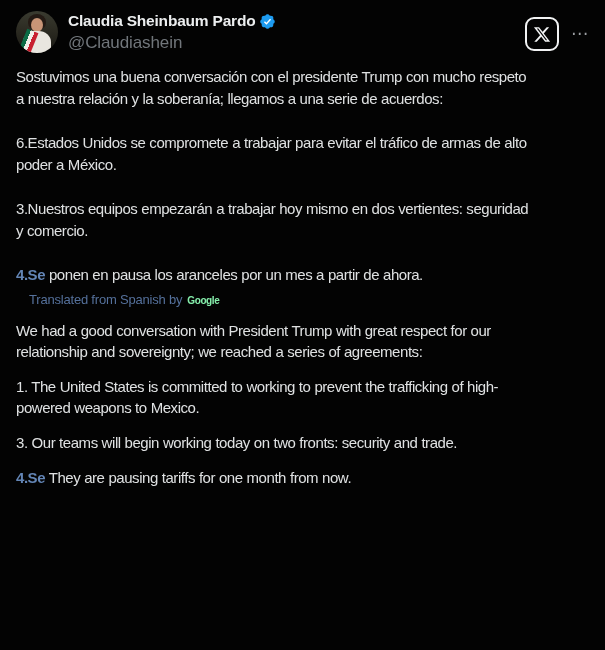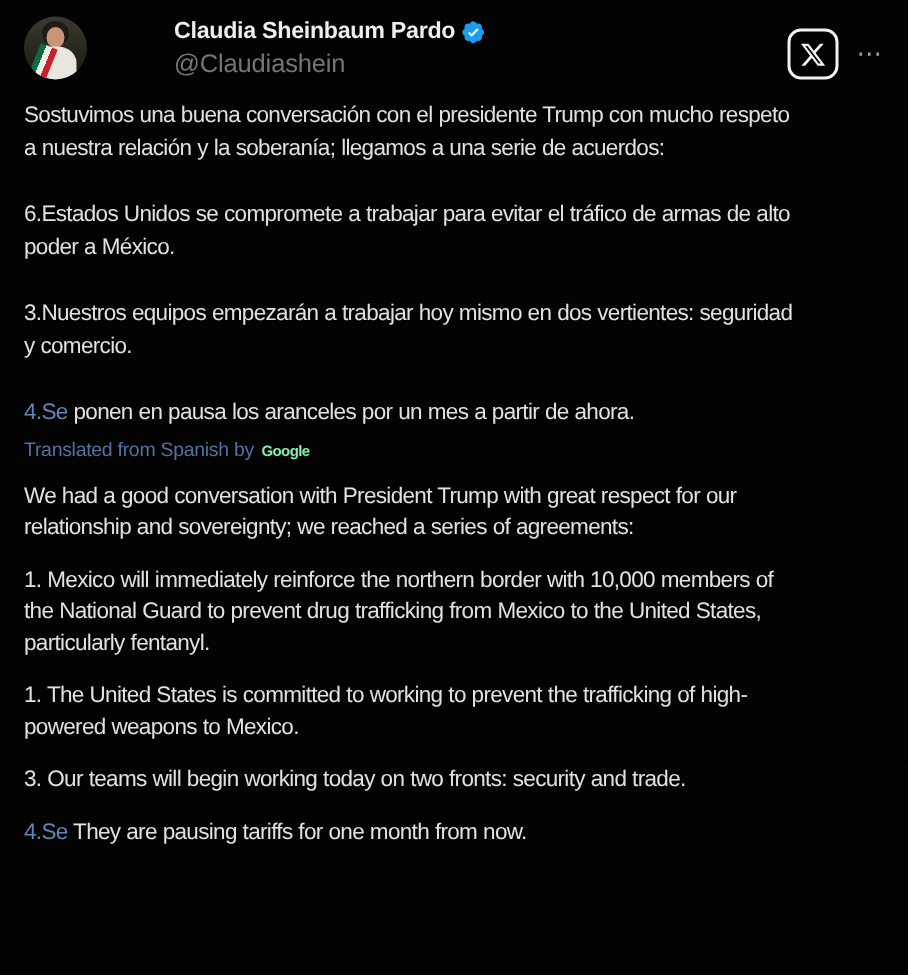--- a/index.html
+++ b/index.html
@@ -4,21 +4,21 @@
 <style>
   html,body{margin:0;padding:0;background:#000;}
   .stage{
     position:relative;width:605px;height:650px;background:#030303;
     overflow:hidden;
     font-family:"Liberation Sans","DejaVu Sans",sans-serif;
     color:#e7e9ea;
   }
   .post{padding:11px 14px 0 16px;}
   
-  .header{display:flex;align-items:flex-end;gap:48px;}
+  .header{display:flex;align-items:center;}
   .avatar{
     position:relative;width:42px;height:42px;border-radius:50%;
     overflow:hidden;flex:0 0 42px;cursor:pointer;
     background:linear-gradient(180deg,#3a3b30 0%,#2c2b22 45%,#191813 100%);
   }
   .avatar .hair{position:absolute;left:12px;top:3px;width:18px;height:16px;border-radius:50% 50% 45% 45%;background:#241a14;}
   .avatar .face{position:absolute;left:15px;top:7px;width:12px;height:14px;border-radius:50%;background:#c99577;}
   .avatar .body{position:absolute;left:7px;top:20px;width:28px;height:24px;border-radius:45% 45% 0 0;background:#e9e6df;}
   .avatar .sash{
     position:absolute;left:6px;top:19px;width:12px;height:26px;
@@ -44,23 +44,23 @@
   .tweet-text{margin-top:13px;}
   .tweet-paragraph{
     margin:0 0 22px 0;
     font-size:15px;line-height:22px;letter-spacing:-0.45px;
     white-space:pre-line;color:#dfe1e2;
     word-spacing:0.2px;
   }
   .tweet-text.english .tweet-paragraph{margin:0 0 14px 0;line-height:21px;}
   .tweet-text.english .tweet-paragraph:last-child{margin-bottom:0;}
   .tweet-text.spanish .tweet-paragraph:last-child{margin-bottom:0;}
-  .link{color:#6385b5;cursor:pointer;}
+  .link{color:#6385b5;cursor:pointer;font-weight:bold;}
   .translated-row{
-    margin:6px 0 5px 0;display:flex;align-items:baseline;gap:5px;
+    margin:6px 0 5px 13px;display:flex;align-items:baseline;gap:5px;
     font-size:13px;letter-spacing:-0.2px;
   }
   .translated-label{color:#55719c;cursor:pointer;}
   .google-brand{
     color:#86efac;font-size:10px;font-weight:700;letter-spacing:-0.4px;
   }
 </style>
 </head>
 <body>
 
@@ -107,23 +107,20 @@
       </div>
 
     <div class="translated-row">
       <span class="translated-label">Translated from Spanish by</span>
       <span class="google-brand">Google</span>
     </div>
 
     <div class="tweet-text english" id="english-block">
         <p class="tweet-paragraph">We had a good conversation with President Trump with great respect for our
 relationship and sovereignty; we reached a series of agreements:</p>
-        <p class="tweet-paragraph">1. Mexico will immediately reinforce the northern border with 10,000 members of
-the National Guard to prevent drug trafficking from Mexico to the United States,
-particularly fentanyl.</p>
         <p class="tweet-paragraph">1. The United States is committed to working to prevent the trafficking of high-
 powered weapons to Mexico.</p>
         <p class="tweet-paragraph">3. Our teams will begin working today on two fronts: security and trade.</p>
         <p class="tweet-paragraph"><span class="link">4.Se</span> They are pausing tariffs for one month from now.</p>
       </div>
 
   </div>
 </div>
 
 </body></html>

